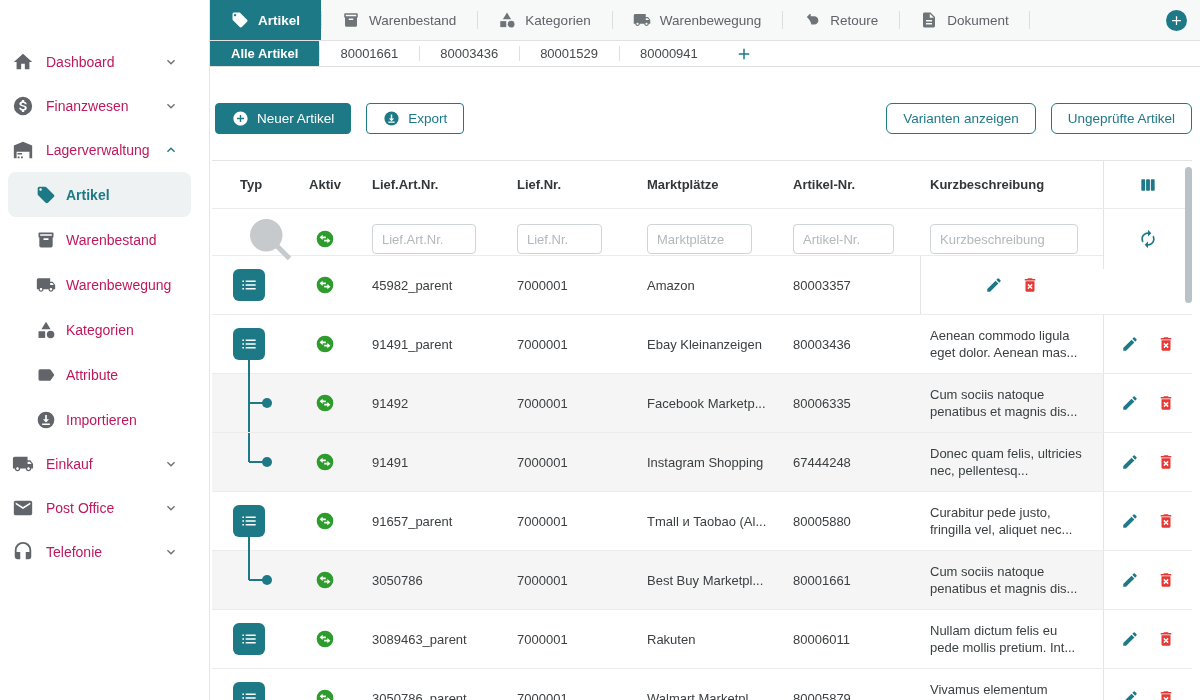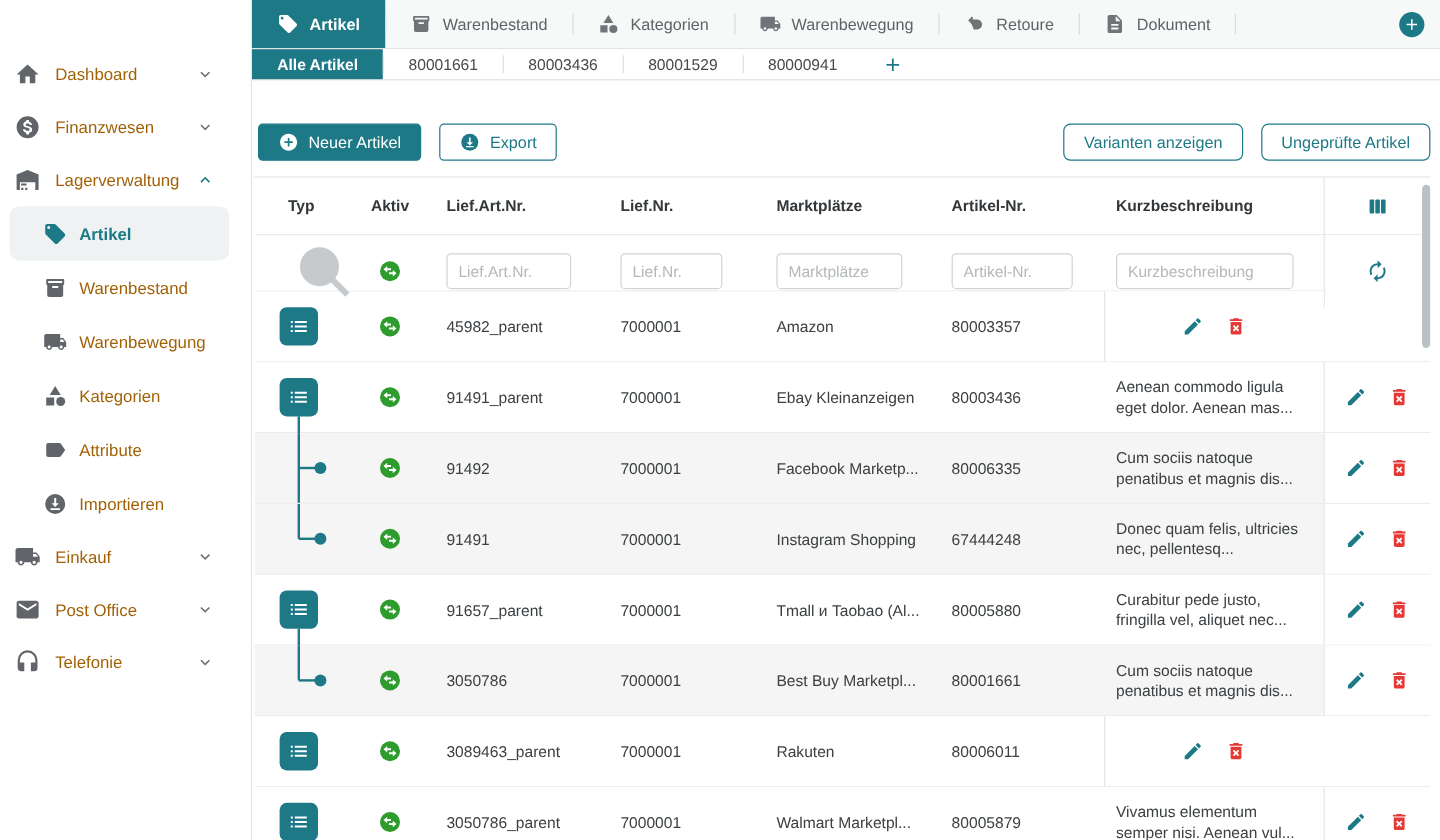--- a/index.html
+++ b/index.html
@@ -5,21 +5,21 @@
   html,body{margin:0;padding:0;background:#fff;}
   .app{width:1200px;height:700px;display:flex;overflow:hidden;background:#fff;
        font-family:"Liberation Sans",sans-serif;color:#3c4043;position:relative;}
   svg{display:block;fill:currentColor;}
   
   .sidebar{width:210px;flex:0 0 210px;border-right:1px solid #e4e7e7;padding-top:22px;box-sizing:border-box;}
   .logo-row{display:flex;align-items:center;height:30px;padding-left:12px;}
   .logo-row .burger{width:22px;height:22px;color:#173f4d;}
   .logo-row .logo-text{margin-left:17px;font-size:15px;font-weight:bold;letter-spacing:.8px;color:#173f4d;}
   .nav{margin-top:18px;}
-  .item{display:flex;align-items:center;height:44px;padding-left:12px;position:relative;color:#a16207;font-size:14px;cursor:pointer;}
+  .item{display:flex;align-items:center;height:44px;padding-left:12px;position:relative;color:#be185d;font-size:14px;cursor:pointer;}
   .item .ic{width:22px;height:22px;color:#616569;flex:0 0 22px;}
   .item .ic svg{width:100%;height:100%;}
   .item .lbl{margin-left:12px;white-space:nowrap;}
   .item .chev{position:absolute;right:30px;width:16px;height:16px;color:#6b7074;}
   .item.expanded .chev{color:#1e7987;}
   .item.sub{height:45px;padding-left:28px;margin:0 18px 0 8px;border-radius:8px;}
   .item.sub .ic{width:20px;height:20px;flex-basis:20px;}
   .item.sub .lbl{margin-left:10px;}
   .item.sub.active{background:#eef2f2;color:#1e7987;font-weight:bold;}
   .item.sub.active .ic{color:#1e7987;}
@@ -47,21 +47,21 @@
   .toolbar{margin-top:36px;height:31px;display:flex;align-items:center;flex:0 0 31px;}
   .btn{display:flex;align-items:center;gap:8px;height:31px;padding:0 16px;border-radius:4px;font-size:13.5px;
        font-family:"Liberation Sans",sans-serif;cursor:pointer;box-sizing:border-box;}
   .btn svg{width:17px;height:17px;}
   .btn.primary{background:#1e7987;color:#fff;border:1px solid #1e7987;margin-left:3px;}
   .btn.outline{background:#fff;color:#1e7987;border:1px solid #1e7987;}
   .btn + .btn{margin-left:15px;}
   .toolbar .right{margin-left:auto;display:flex;}
   .toolbar .right .btn{border-radius:6px;}
   
-  .table{margin-top:13px;border-top:1px solid #e4e4e4;position:relative;flex:1;overflow:hidden;}
+  .table{margin-top:26px;border-top:1px solid #e4e4e4;position:relative;flex:1;overflow:hidden;}
   .grid{display:grid;grid-template-columns:88px 62px 145px 130px 146px 137px 183px 1fr;align-items:center;}
   .thead{height:47px;border-bottom:1px solid #ebebeb;font-weight:bold;font-size:13px;color:#33373a;}
   .frow{height:46px;border-bottom:1px solid #ebebeb;}
   .cell{min-width:0;}
   .pl{padding-left:10px;box-sizing:border-box;}
   .c-typ{padding-left:28px;box-sizing:border-box;}
   .c-ac{height:100%;display:flex;align-items:center;justify-content:center;gap:18px;border-left:1px solid #e4e4e4;background:#fff;}
   .cols-ic{color:#1e7987;width:20px;height:20px;}
   .refresh-ic{color:#1e7987;width:20px;height:20px;background:none;border:none;padding:0;cursor:pointer;}
   .refresh-ic svg{width:20px;height:20px;}
@@ -633,20 +633,21 @@
                   <svg viewBox="0 0 24 24">
                     <circle cx="12" cy="12" r="10" fill="#2d9c2d"></circle>
                     <path fill="#fff" d="M9.2 6.8 5.5 10l3.7 3.2V11H13V9H9.2zM14.8 17.2l3.7-3.2-3.7-3.2V13H11v2h3.8z"></path>
                   </svg>
                 </span>
               </div>
               <div class="cell pl">3089463_parent</div>
               <div class="cell pl">7000001</div>
               <div class="cell pl">Rakuten</div>
               <div class="cell pl">80006011</div>
+              <div class="cell pl c-kb">Nullam dictum felis eu pede mollis pretium. Int...</div>
               <div class="cell c-ac">
                 <button class="iconbtn ed">
                   <svg viewBox="0 0 24 24">
                     <path d="M3 17.25V21h3.75L17.81 9.94l-3.75-3.75L3 17.25zM20.71 7.04c.39-.39.39-1.02 0-1.41l-2.34-2.34a1 1 0 0 0-1.41 0l-1.83 1.83 3.75 3.75 1.83-1.83z"></path>
                   </svg>
                 </button>
                 <button class="iconbtn del">
                   <svg viewBox="0 0 24 24">
                     <path d="M6 19c0 1.1.9 2 2 2h8c1.1 0 2-.9 2-2V7H6v12zm2.46-7.12 1.41-1.41L12 12.59l2.12-2.12 1.41 1.41L13.41 14l2.12 2.12-1.41 1.41L12 15.41l-2.12 2.12-1.41-1.41L10.59 14l-2.13-2.12zM15.5 4l-1-1h-5l-1 1H5v2h14V4z"></path>
                   </svg>

